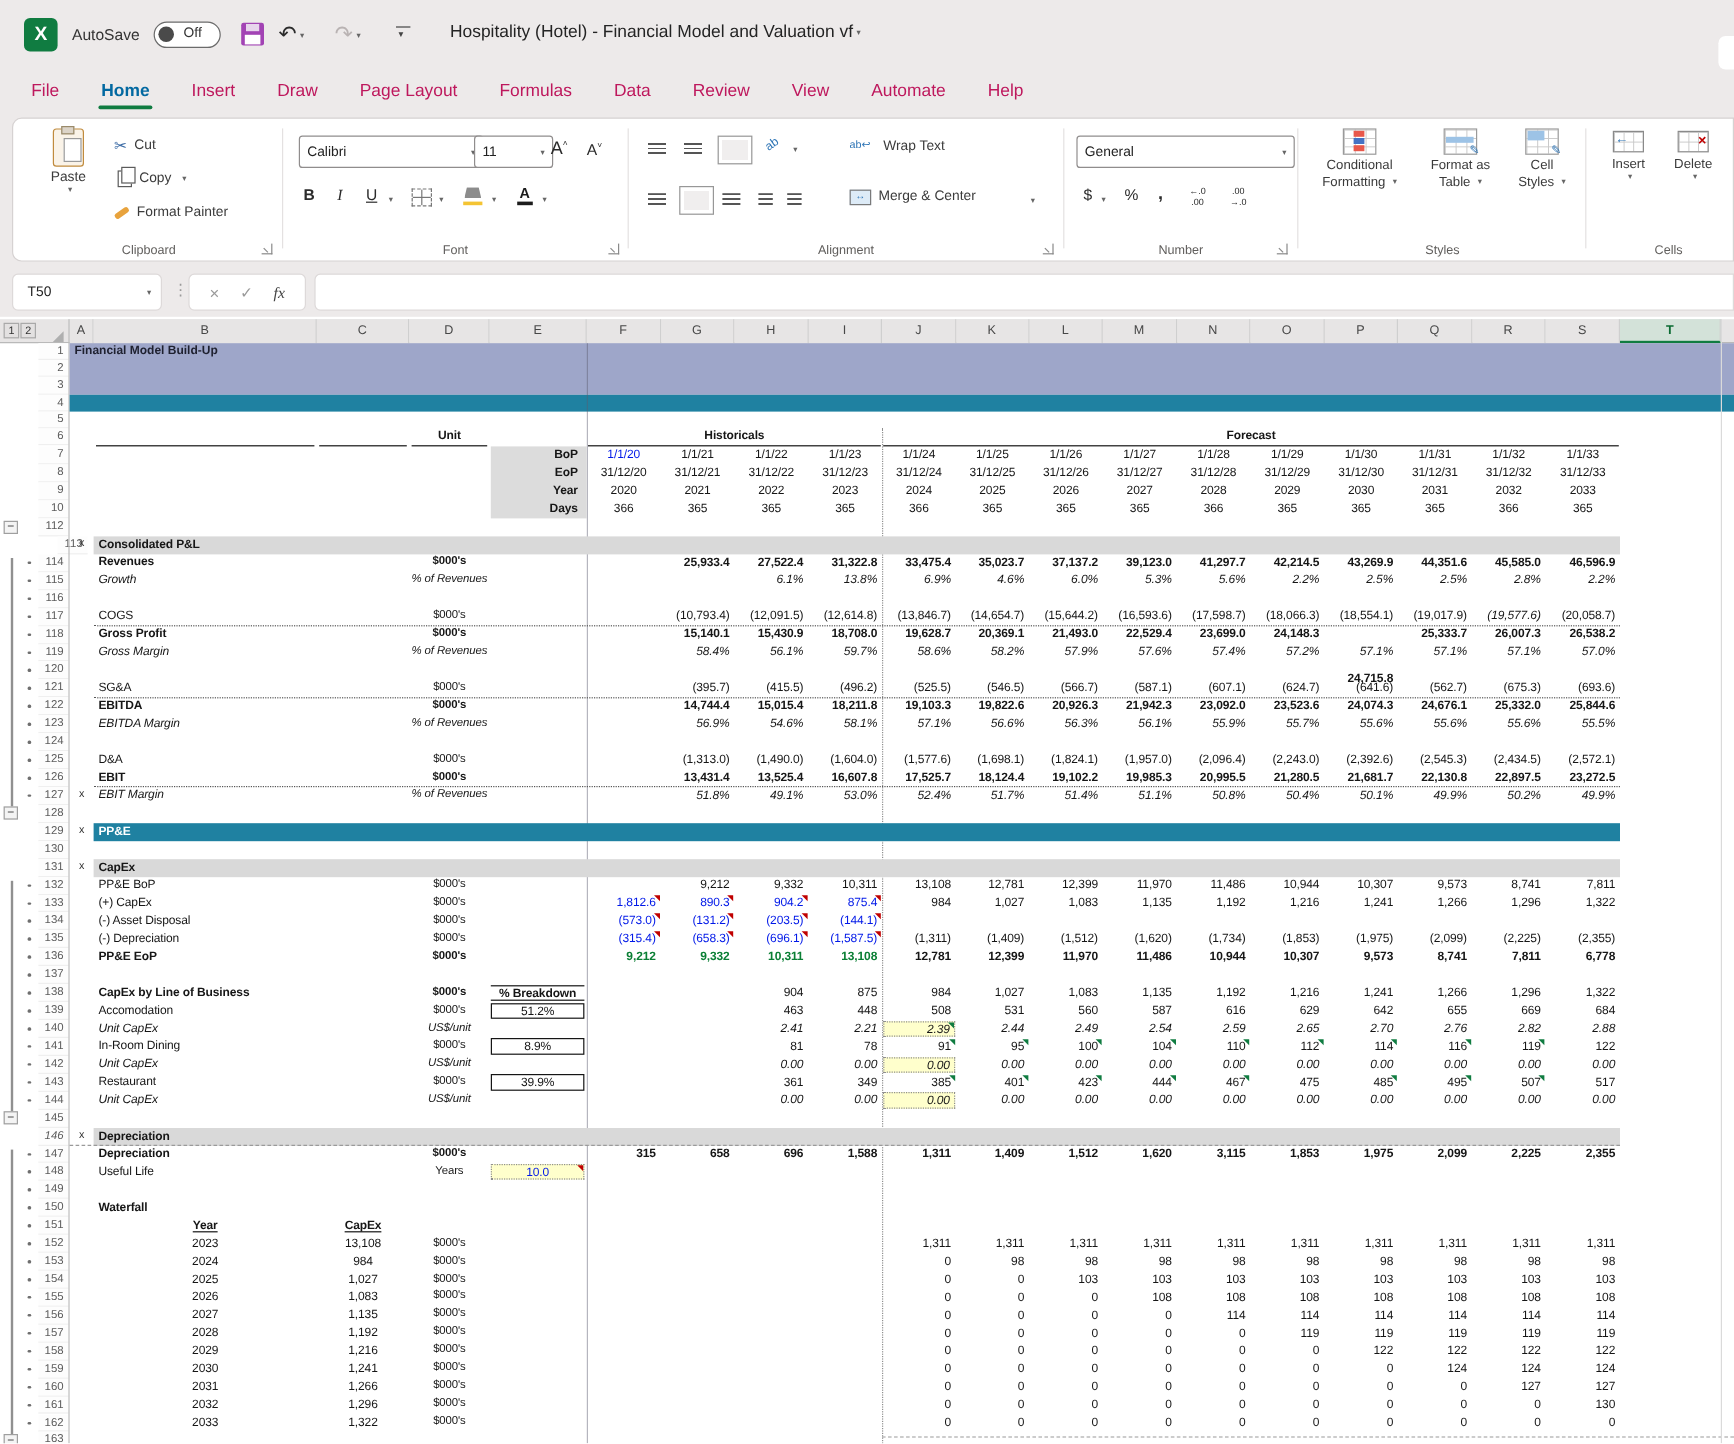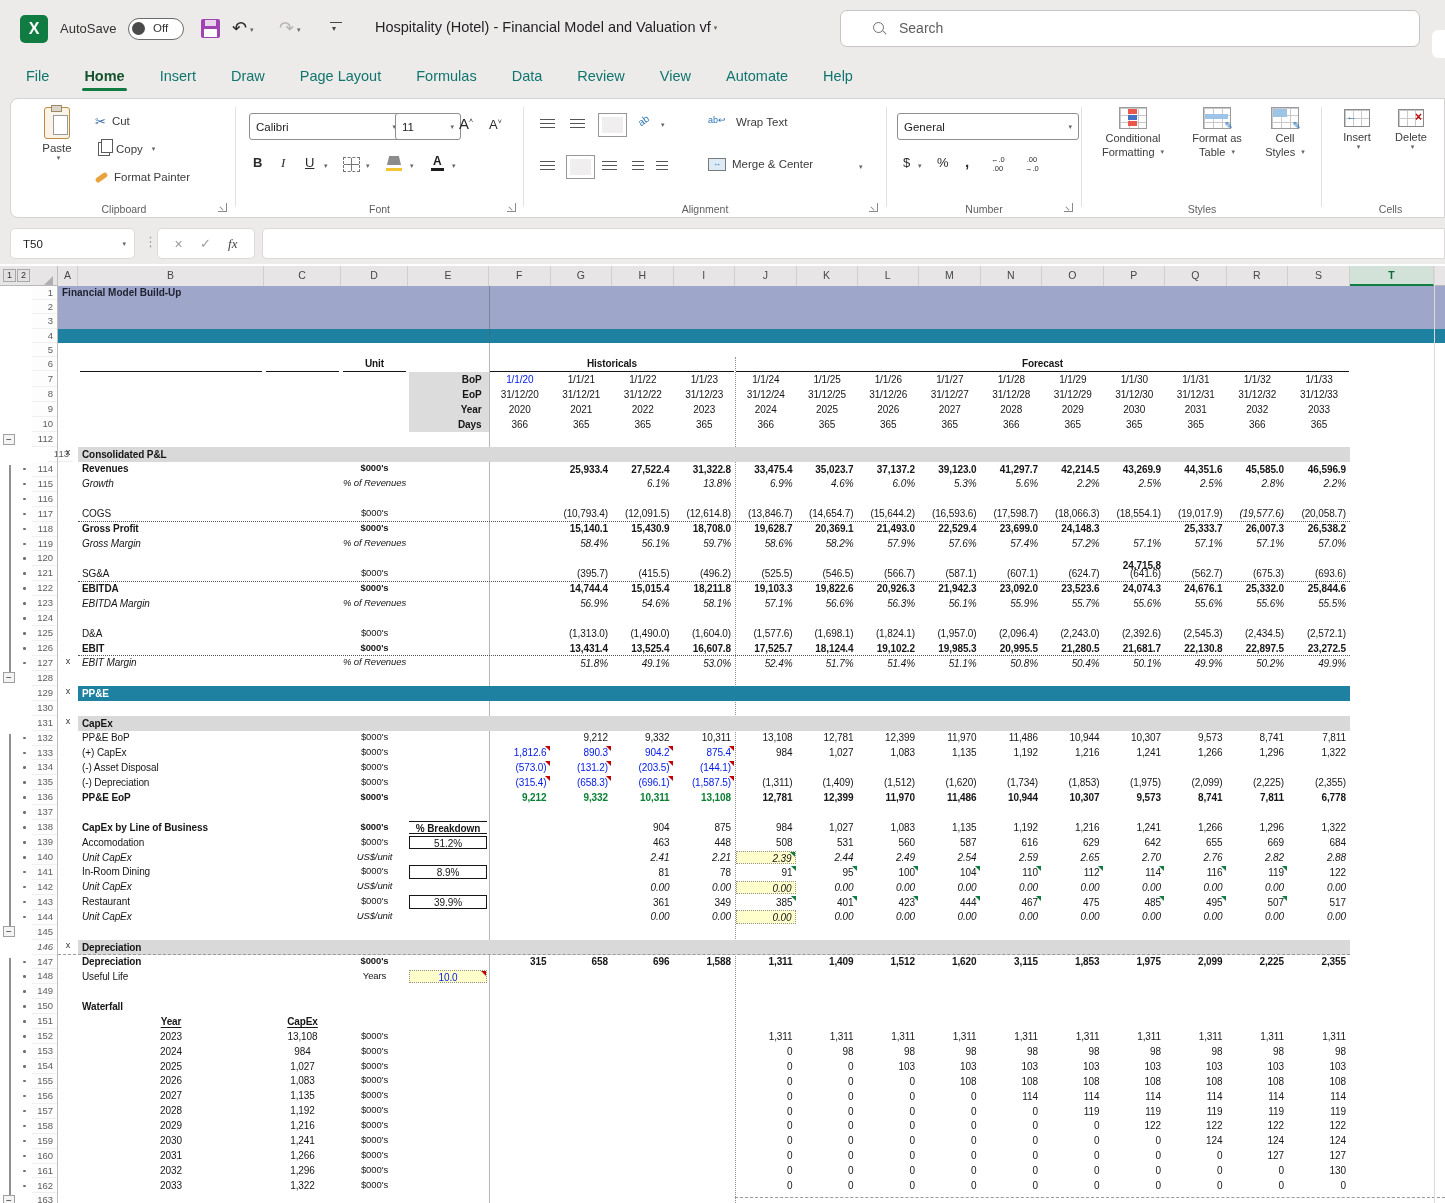--- a/index.html
+++ b/index.html
@@ -26,22 +26,22 @@
   .qat-chev{position:absolute;left:2px;top:2px;font-size:8px;color:#444;}
   .doc-title{left:375px;top:19px;font-size:14.5px;color:#242424;white-space:nowrap;}
   .search{left:840px;top:10px;width:580px;height:37px;background:#fff;border:1px solid #C9C4C4;border-radius:7px;}
   .mag{position:absolute;left:32px;top:11px;width:9px;height:9px;border:1.5px solid #6f6f6f;border-radius:50%;}
   .mag::after{content:"";position:absolute;left:8px;top:9px;width:5px;height:0;border-top:1.5px solid #6f6f6f;transform:rotate(45deg);}
   .search-ph{position:absolute;left:58px;top:9px;font-size:14px;color:#5d5d5d;}
   .tr-partial{left:1432px;top:30px;width:20px;height:28px;background:#fff;border-radius:6px;}
   
   .menubar{left:0;top:58px;width:1445px;height:38px;}
   #menu{position:absolute;left:24px;top:0;display:flex;gap:31px;height:38px;align-items:center;}
-  #menu .tab{font-size:14.5px;color:#0f766e;padding:6px 2px 8px 2px;position:relative;white-space:nowrap;}
-  #menu .tab.active{color:#14532d;font-weight:700;}
+  #menu .tab{font-size:14.5px;color:#be185d;padding:6px 2px 8px 2px;position:relative;white-space:nowrap;}
+  #menu .tab.active{color:#0369a1;font-weight:700;}
   #menu .tab.active::after{content:"";position:absolute;left:0;right:0;bottom:1px;height:3px;background:#107C41;border-radius:2px;}
   
   .ribbon{left:10px;top:98px;width:1435px;height:120px;background:#fff;border:1px solid #D6D2D2;
           border-radius:8px 0 0 8px;overflow:hidden;}
   .rgrp{position:absolute;top:0;height:120px;}
   .vr{position:absolute;top:8px;width:0;height:100px;border-left:1px solid #E4E1E1;}
   .gcap{position:absolute;bottom:4px;left:0;right:0;text-align:center;font-size:10.5px;color:#605E5C;}
   .launcher{position:absolute;bottom:7px;right:6px;width:8px;height:8px;border-right:1.5px solid #8a8a8a;border-bottom:1.5px solid #8a8a8a;}
   .launcher::after{content:"";position:absolute;right:2px;bottom:2px;width:5px;height:0;border-top:1.5px solid #8a8a8a;transform:rotate(45deg);}
   .rl{font-size:11.5px;color:#3b3b3b;white-space:nowrap;}
@@ -158,24 +158,20 @@
       <span class="sv-top"></span>
       <span class="sv-bot"></span>
     </div>
     <span class="abs undo">↶<span class="chev">▾</span></span>
     <span class="abs redo">↷<span class="chev">▾</span></span>
     <span class="abs qat">
       <span class="qat-line"></span>
       <span class="qat-chev">▾</span>
     </span>
     <span class="abs doc-title"><span>Hospitality (Hotel) - Financial Model and Valuation vf</span><span class="chev">▾</span></span>
-    <div class="abs search">
-      <span class="mag"></span>
-      <span class="search-ph">Search</span>
-    </div>
     <div class="abs tr-partial"></div>
   </div>
 
   <div class="abs menubar">
     <div id="menu">
         <div class="tab">File</div>
         <div class="tab active">Home</div>
         <div class="tab">Insert</div>
         <div class="tab">Draw</div>
         <div class="tab">Page Layout</div>

